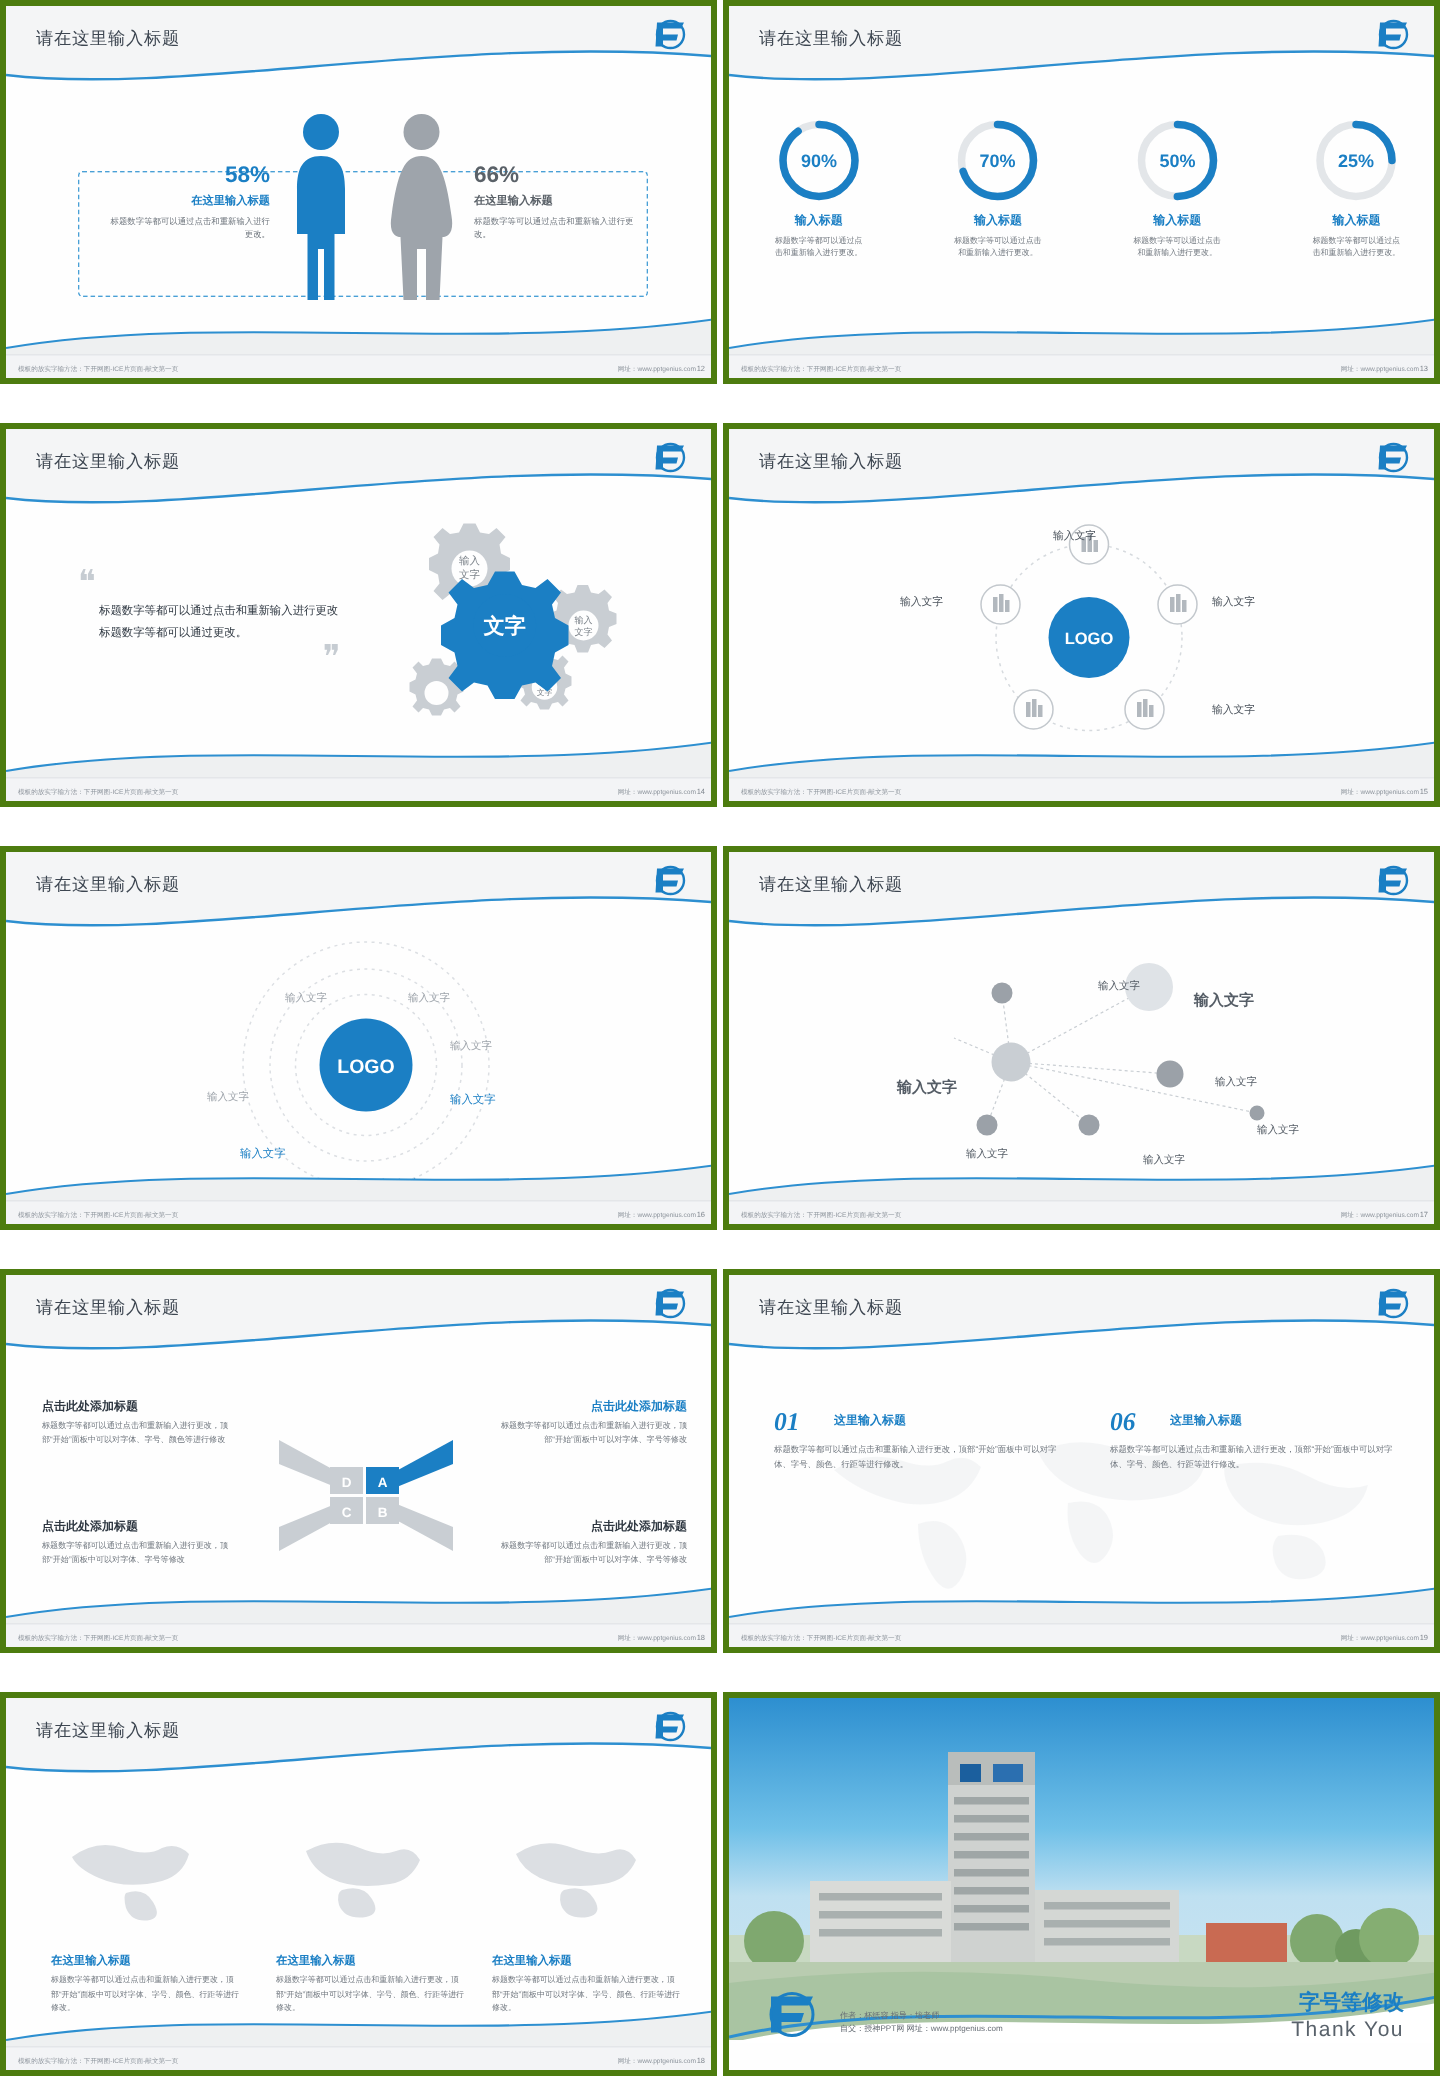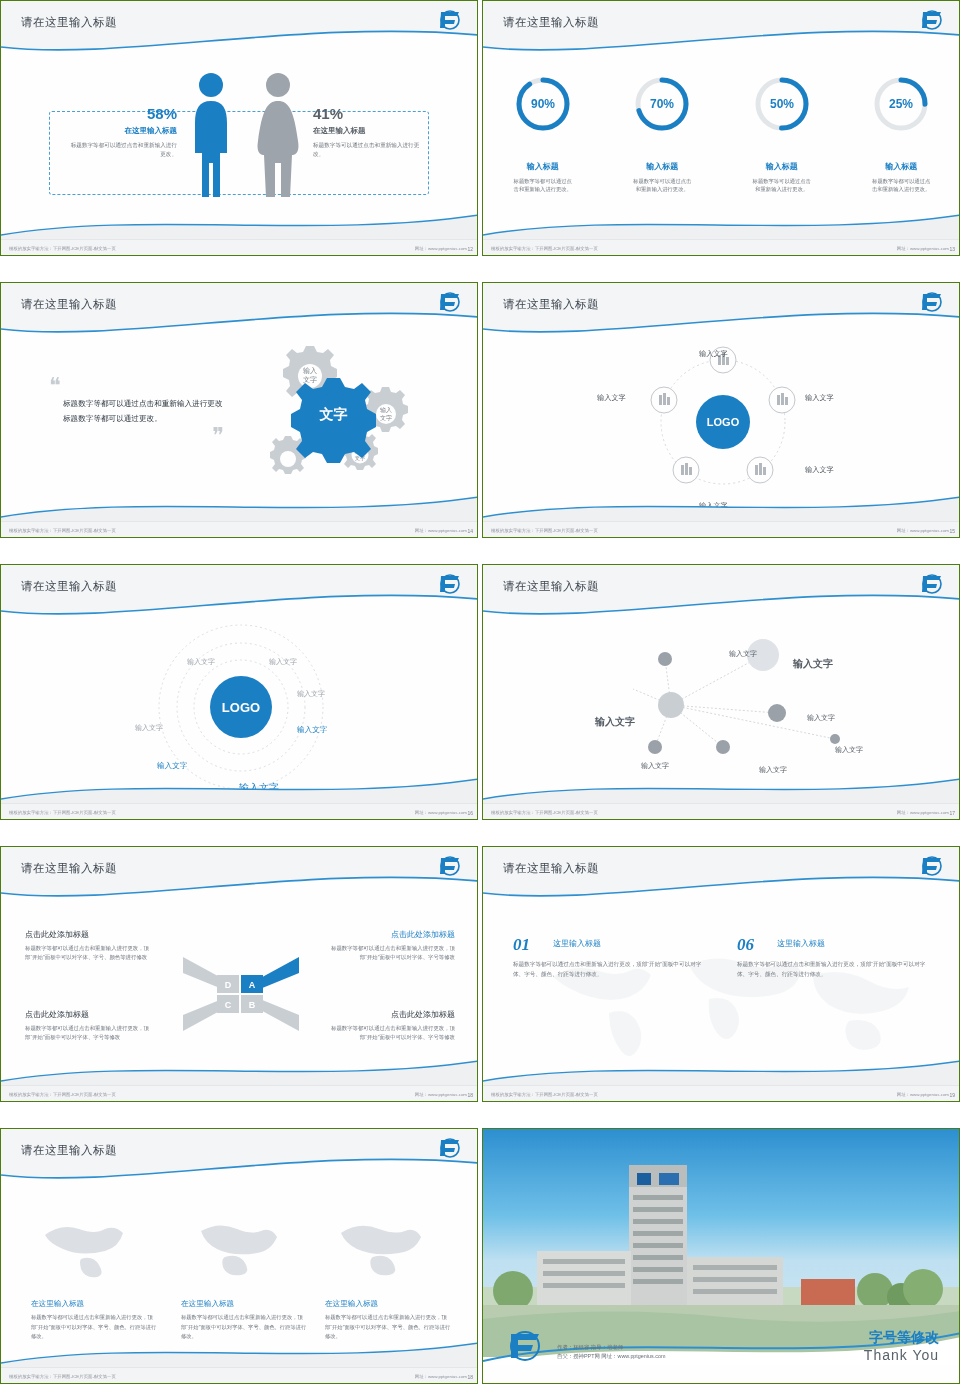--- a/index.html
+++ b/index.html
@@ -14,21 +14,21 @@
     grid-template-columns: 478px 478px;
     grid-auto-rows: 278px;
     gap: 4px 4px;
     padding: 0;
   }
   .slide {
     position: relative;
     width: 478px; height: 256px;
     background: #fefefe;
     overflow: hidden;
-    border: 1px solid #4d7c0f;
+    border: 4px solid #4d7c0f;
   }
   
   .sld-title {
     position: absolute; top: 14px; left: 20px;
     font-size: 11.5px; color: #3d4651; letter-spacing: .5px;
   }
   .hdr-curve {
     position: absolute; top: 0; left: 0; width: 478px; height: 60px;
     overflow: hidden; pointer-events: none;
   }
@@ -70,39 +70,39 @@
   }
   .pct {
     position: absolute; font-size: 15px; font-weight: bold;
   }
   .small-title { font-size: 7.5px; font-weight: bold; }
   .small-body { font-size: 5.6px; color: #6f767e; line-height: 1.55; }
 
   
   .ring-row { position: absolute; top: 74px; left: 0; width: 478px; display: flex; justify-content: space-around; }
   .ring-cell { width: 100px; text-align: center; }
-  .ring-lbl { margin-top: 24px; font-size: 8px; font-weight: bold; color: #1b7fc4; }
+  .ring-lbl { margin-top: 0; font-size: 8px; font-weight: bold; color: #1b7fc4; }
   .ring-desc { margin-top: 5px; font-size: 5.3px; color: #6f767e; line-height: 1.6; padding: 0 20px; }
 
   
   .quote-blk { position: absolute; top: 96px; left: 48px; width: 175px; }
   .quote-mark { font-size: 22px; color: #c6ccd2; font-family: "DejaVu Serif", serif; line-height: .6; }
   .quote-txt { font-size: 7.6px; color: #2f3842; line-height: 2.0; margin: 4px 0 0 14px; }
 
   
   .hub-lbl { position: absolute; font-size: 7.2px; color: #4c545d; }
 
   
   .orbit-lbl { position: absolute; font-size: 7px; }
 
   
   .net-lbl { position: absolute; font-size: 7px; color: #555d66; }
 
   
-  .q-title { font-size: 8px; font-weight: normal; color: #2f3842; }
+  .q-title { font-size: 8px; font-weight: bold; color: #2f3842; }
   .q-title.b { color: #1b7fc4; }
   .q-body { font-size: 5.4px; color: #6f767e; line-height: 1.7; margin-top: 4px; }
 
   
   .num-big { font-size: 17px; font-style: italic; font-weight: bold; color: #1b7fc4; font-family: "Liberation Serif", serif; }
 
   
   .photo {
     position: absolute; top: 0; left: 0; width: 478px; height: 228px;
     background:
@@ -146,21 +146,21 @@
         <path d="M25,30 C14,30 9,40 5,70 C3,82 8,84 11,84 L13,126 L22,126 L22,92 L28,92 L28,126 L37,126 L39,84 C42,84 47,82 45,70 C41,40 36,30 25,30 Z" fill="#9ea4ab"></path>
       </svg>
 
       <div style="position:absolute;top:42px;left:66px;width:110px;text-align:right">
         <div class="pct accent" style="position:relative;top:0;left:0">58%</div>
         <div class="small-title accent" style="margin-top:4px">在这里输入标题</div>
         <div class="small-body" style="margin-top:5px">标题数字等都可以通过点击和重新输入进行更改。</div>
       </div>
 
       <div style="position:absolute;top:42px;left:312px;width:112px">
-        <div class="pct" style="position:relative;color:#5a6168">41%</div>
+        <div class="pct" style="position:relative;color:#5a6168">66%</div>
         <div class="small-title" style="margin-top:4px;color:#5a6168">在这里输入标题</div>
         <div class="small-body" style="margin-top:5px">标题数字等可以通过点击和重新输入进行更改。</div>
       </div>
     </div>
 
     <div class="ftr-curve">
       <svg width="478" height="34" viewBox="0 0 478 34">
         <path d="M0,30 C140,6 320,34 478,10 L478,34 L0,34 Z" fill="#eef0f1"></path>
         <path d="M0,30 C140,6 320,34 478,10" stroke="#2d8fd0" stroke-width="1.4" fill="none"></path>
       </svg>

